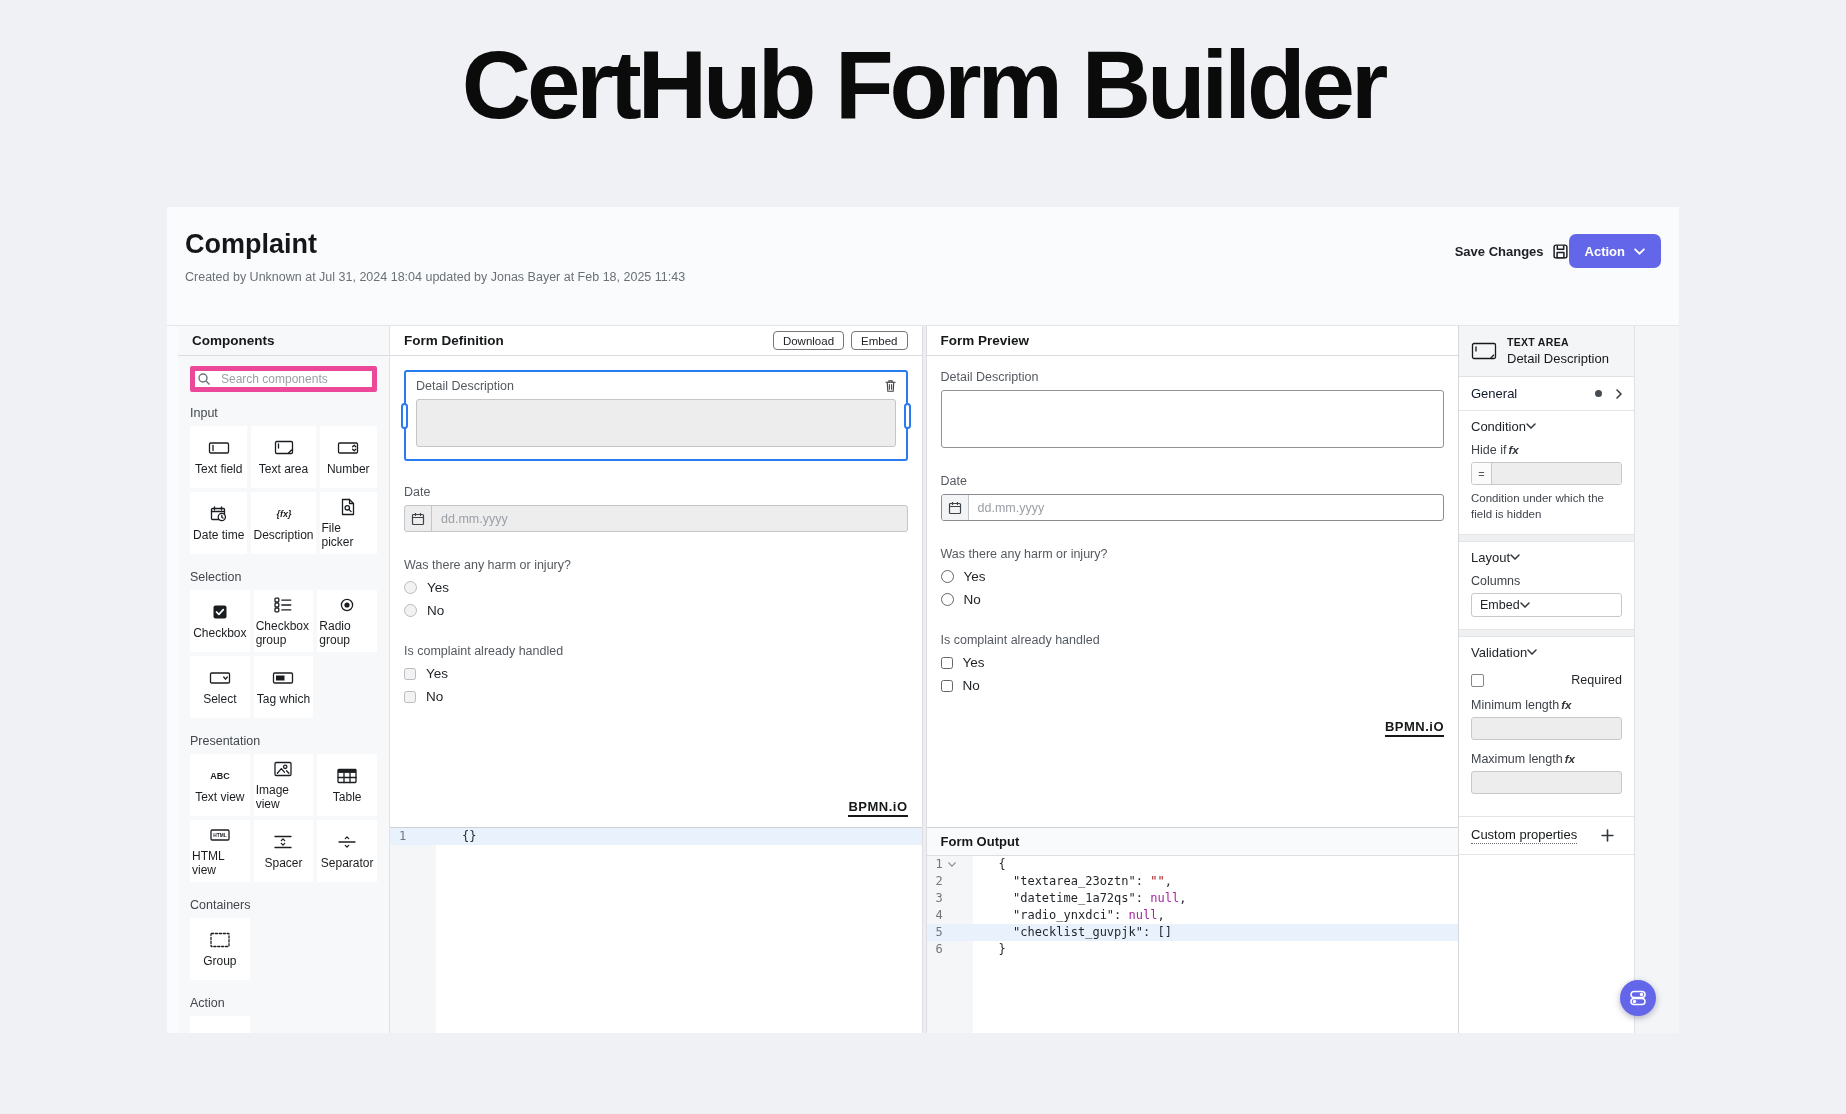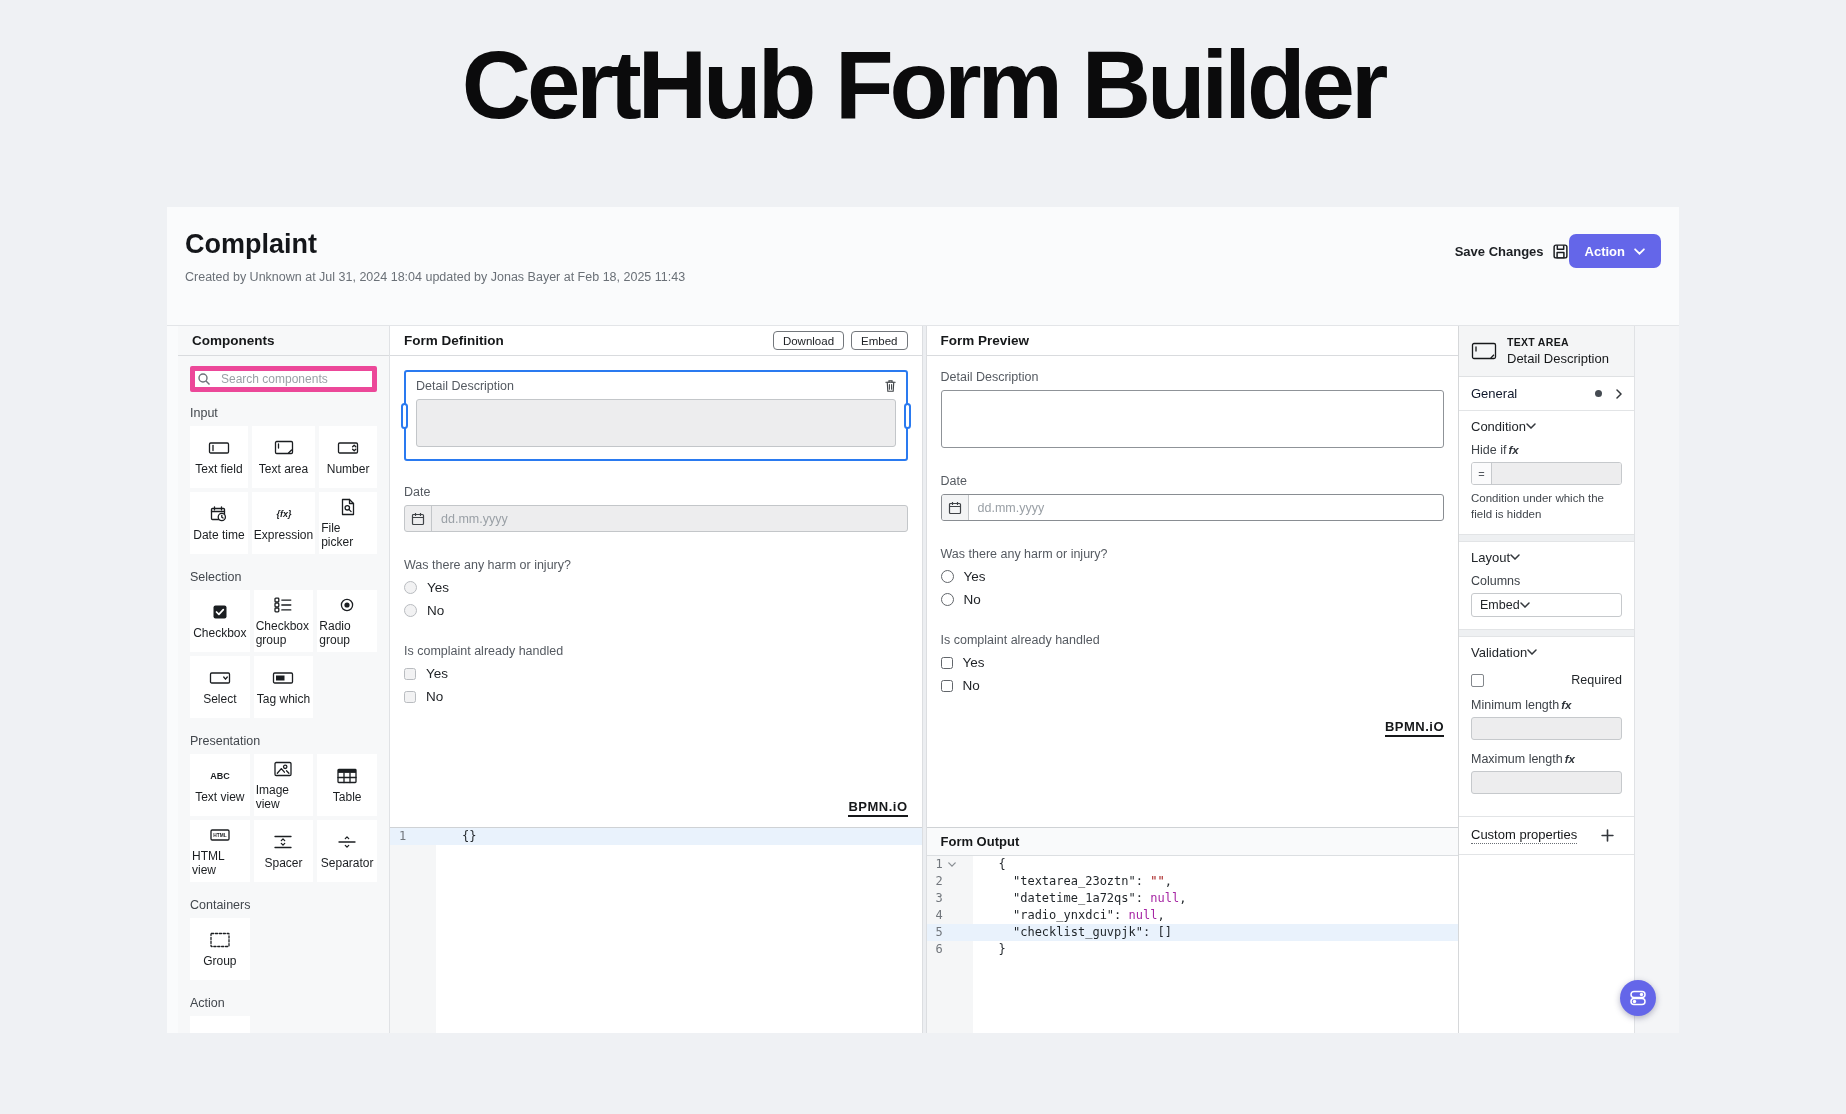--- a/index.html
+++ b/index.html
@@ -225,21 +225,21 @@
                       </svg>
                     </div>
                     <div class="pal-card-label">Date time</div>
                   </div>
                   <div class="pal-card">
                     <div class="pal-icon">
                       <svg width="24" height="18" viewBox="0 0 24 18" fill="none" stroke="#1b1e21" stroke-width="1.3" stroke-linecap="round" stroke-linejoin="round">
                         <text x="12" y="12.3" text-anchor="middle" font-size="9" font-style="italic" font-weight="bold" fill="#1b1e21" stroke="none">{fx}</text>
                       </svg>
                     </div>
-                    <div class="pal-card-label">Expression</div>
+                    <div class="pal-card-label">Description</div>
                   </div>
                   <div class="pal-card">
                     <div class="pal-icon">
                       <svg width="24" height="18" viewBox="0 0 24 18" fill="none" stroke="#1b1e21" stroke-width="1.3" stroke-linecap="round" stroke-linejoin="round">
                         <path d="M6.5 1.5h7l4 4v11h-11z"></path>
                         <path d="M13.5 1.5v4h4"></path>
                         <circle cx="11.3" cy="9.8" r="2.2"></circle>
                         <path d="M12.9 11.4l2.2 2.2"></path>
                       </svg>
                     </div>

